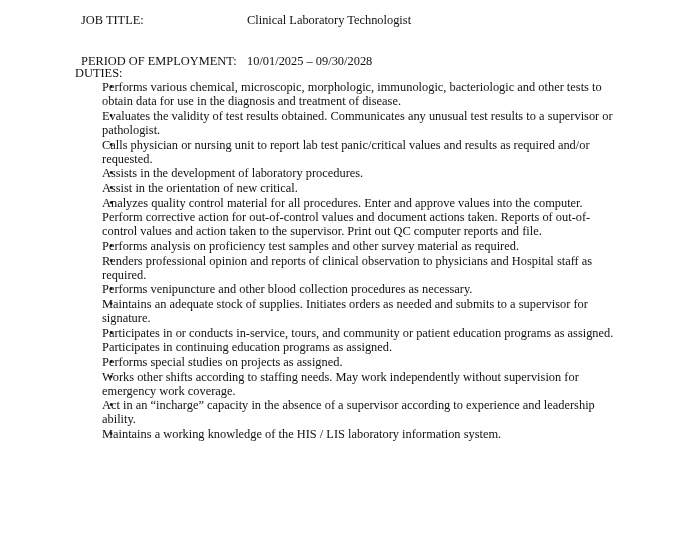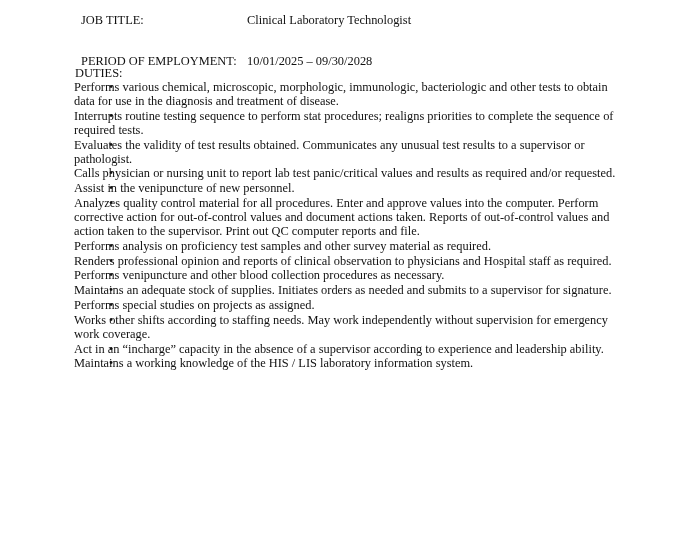--- a/index.html
+++ b/index.html
@@ -12,21 +12,21 @@
   .field-label { display:inline-block; width:166px; }
   .field-value { display:inline-block; }
   #row-job { top:13px; }
   #row-period { top:54px; }
   #duties-heading { position:absolute; left:75px; top:66px; }
   #duties-list {
     position:absolute; left:0; top:80px; width:698px;
     list-style:none; margin:0; padding:0;
   }
   #duties-list li {
-    position:relative; padding-left:74px; padding-right:82px;
+    position:relative; padding-left:102px; padding-right:82px;
     margin:0 0 0.8px 0;
   }
   #duties-list li::before {
     content:"\2022"; position:absolute; left:109px; top:0; font-size:12px;
   }
 </style>
 </head>
 <body>
 
 <div class="field-row" id="row-job">
@@ -34,27 +34,28 @@
 </div>
 
 <div class="field-row" id="row-period">
   <span class="field-label">PERIOD OF EMPLOYMENT:</span><span class="field-value">10/01/2025 – 09/30/2028</span>
 </div>
 
 <div id="duties-heading">DUTIES:</div>
 
 <ul id="duties-list">
   <li>Performs various chemical, microscopic, morphologic, immunologic, bacteriologic and other tests to obtain data for use in the diagnosis and treatment of disease.</li>
-  <li>Interrupts routine testing sequence to perform stat procedures; realigns priorities to complete the sequence of required tests.</li>
   <li>Evaluates the validity of test results obtained. Communicates any unusual test results to a supervisor or pathologist.</li>
   <li>Calls physician or nursing unit to report lab test panic/critical values and results as required and/or requested.</li>
-  <li>Assist in the venipuncture of new personnel.</li>
+  <li>Assists in the development of laboratory procedures.</li>
+  <li>Assist in the orientation of new critical.</li>
   <li>Analyzes quality control material for all procedures. Enter and approve values into the computer. Perform corrective action for out-of-control values and document actions taken. Reports of out-of-control values and action taken to the supervisor.  Print out QC computer reports and file.</li>
   <li>Performs analysis on proficiency test samples and other survey material as required.</li>
   <li>Renders professional opinion and reports of clinical observation to physicians and Hospital staff as required.</li>
   <li>Performs venipuncture and other blood collection procedures as necessary.</li>
   <li>Maintains an adequate stock of supplies. Initiates orders as needed and submits to a supervisor for signature.</li>
+  <li>Participates in or conducts in-service, tours, and community or patient education programs as assigned. Participates in continuing education programs as assigned.</li>
   <li>Performs special studies on projects as assigned.</li>
   <li>Works other shifts according to staffing needs.  May work independently without supervision for emergency work coverage.</li>
   <li>Act in an “incharge” capacity in the absence of a supervisor according to experience and leadership ability.</li>
   <li>Maintains a working knowledge of the HIS / LIS laboratory information system.</li>
 
 </ul>
 
 </body></html>

